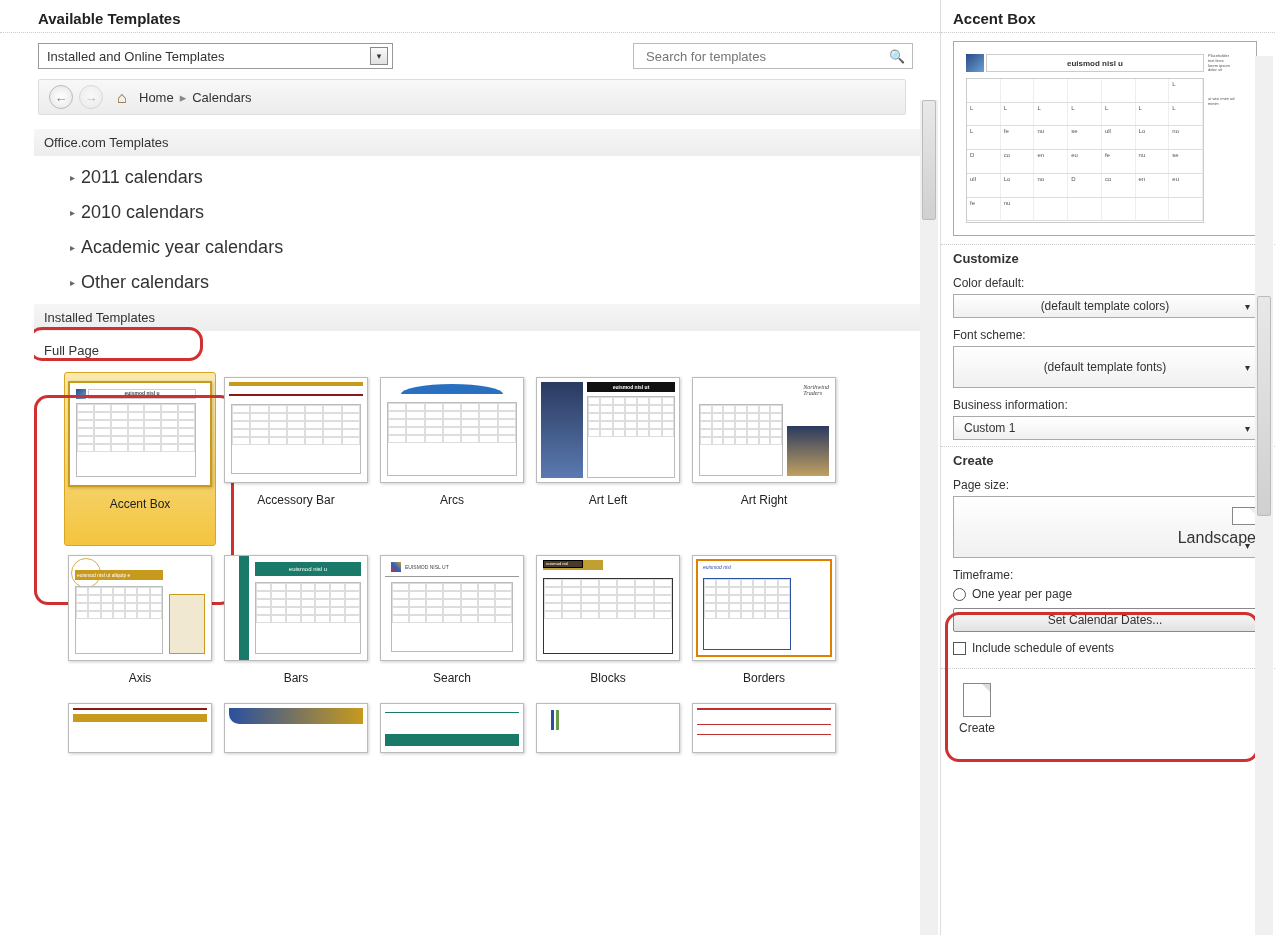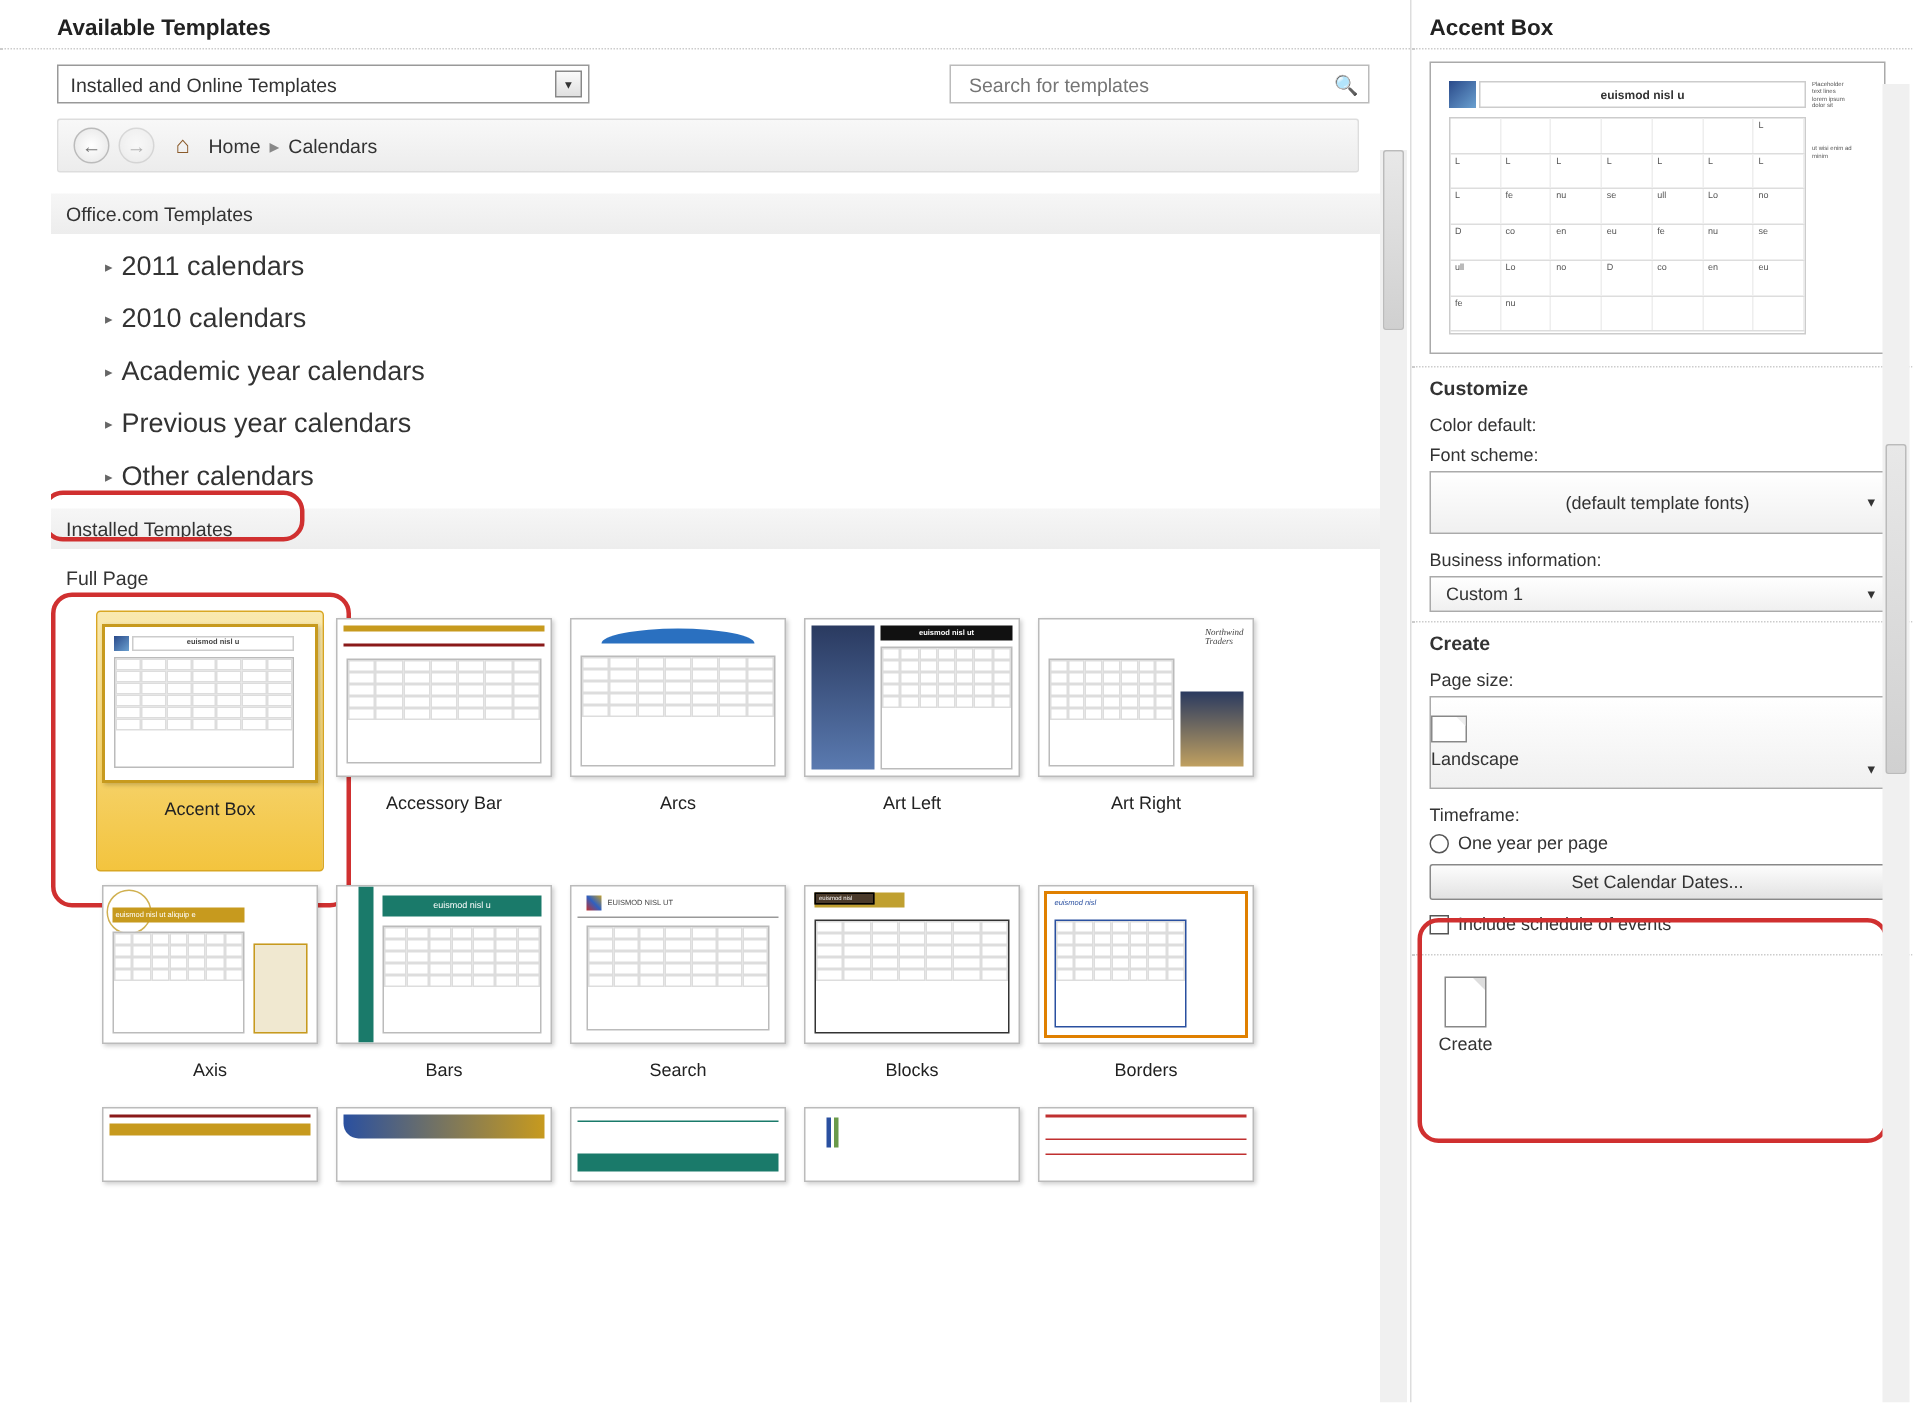--- a/index.html
+++ b/index.html
@@ -286,24 +286,24 @@
   }
   .combo.tall { height: 42px; }
   .combo.left-align { justify-content: flex-start; padding-left: 10px; }
   .page-size-box {
     margin: 2px 18px 6px 12px;
     border: 1px solid #aaa;
     height: 62px;
     background: linear-gradient(#fff,#f0f0f0);
     display: flex;
     flex-direction: column;
-    align-items: flex-start;
+    align-items: flex-end;
     justify-content: center;
     position: relative;
-    font-size: 12px;
+    font-size: 16px;
     gap: 4px;
   }
   .page-size-box::after {
     content: "▾";
     position: absolute;
     right: 6px;
     bottom: 6px;
     font-size: 10px;
   }
   .page-icon {
@@ -456,21 +456,20 @@
     <span>Home</span>
     <span class="breadcrumb-sep">▸</span>
     <span>Calendars</span>
   </div>
 
   <div class="content-scroll">
     <div class="section-header">Office.com Templates</div>
     <div class="tree-item">2011 calendars</div>
     <div class="tree-item">2010 calendars</div>
     <div class="tree-item">Academic year calendars</div>
-    <div class="tree-item">Previous year calendars</div>
     <div class="tree-item">Other calendars</div>
 
     <div class="section-header">Installed Templates</div>
     <div class="red-ring" style="top:202px; left:-6px; width:175px; height:34px;"></div>
 
     <div class="subheading">Full Page</div>
 
     <div class="template-grid">
 
       <div class="tpl selected">
@@ -1127,20 +1126,21 @@
             <span></span>
           </div>
       </div>
       <div class="preview-side">Placeholder<br>text lines<br>lorem ipsum<br>dolor sit<br><br><br><br><br><br>ut wisi enim ad minim</div>
     </div>
   </div>
 
   <div style="position:relative;">
     <div class="section-hd">Customize</div>
     <div class="field-label">Color default:</div>
+    <div class="combo">(default template colors)</div>
 
     <div class="field-label">Font scheme:</div>
     <div class="combo tall">(default template fonts)</div>
 
     <div class="field-label">Business information:</div>
     <div class="combo left-align">Custom 1</div>
 
     <div class="section-hd">Create</div>
     <div class="field-label">Page size:</div>
     <div class="page-size-box">

